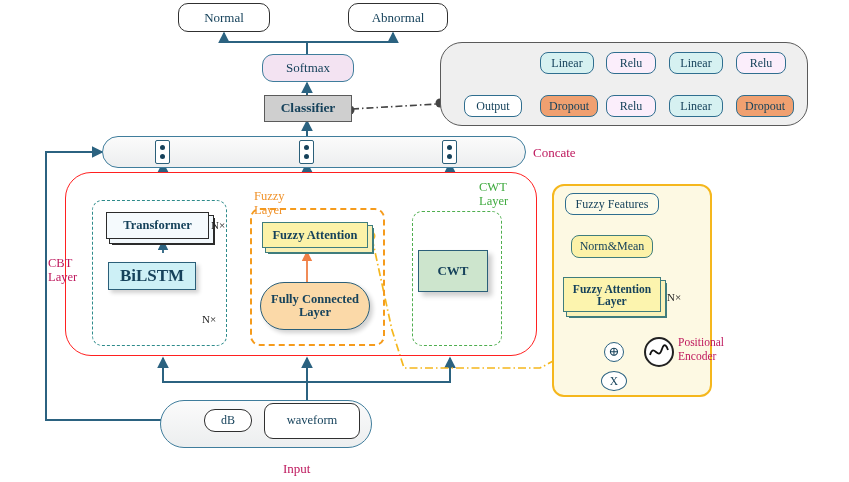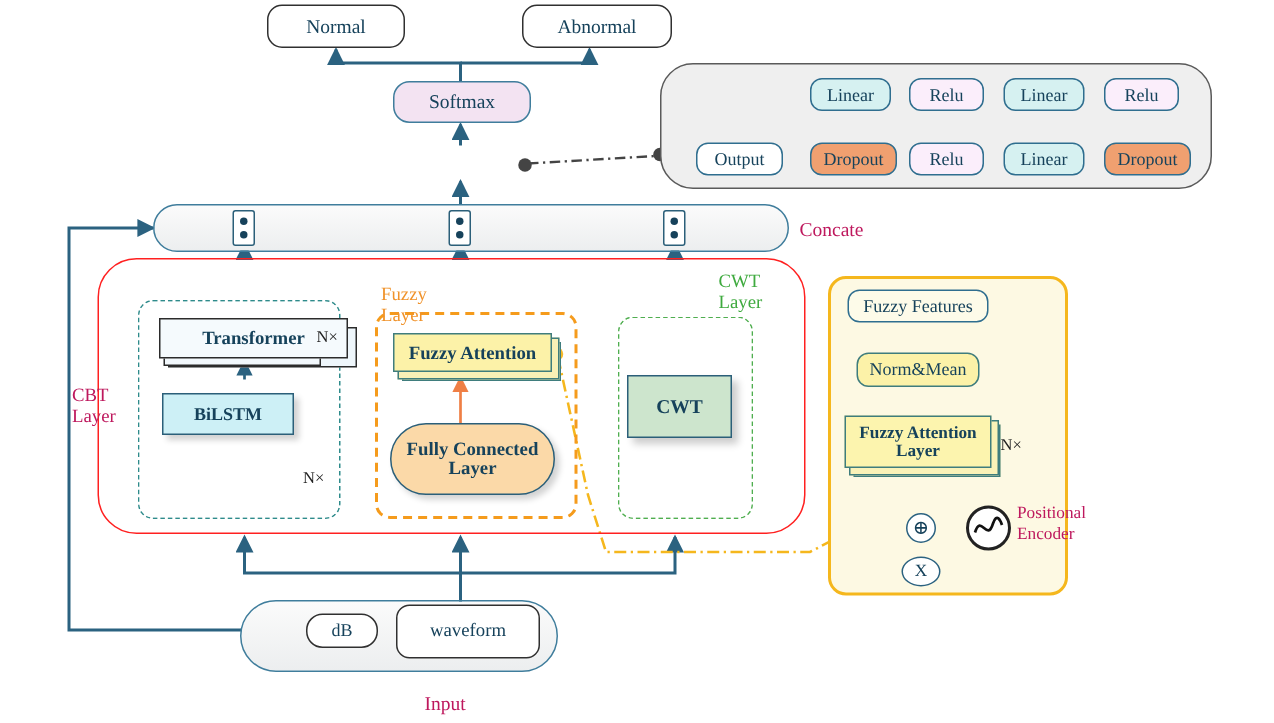--- a/index.html
+++ b/index.html
@@ -148,20 +148,23 @@
   <div class="node out-pill" style="left:178px;top:3px;width:92px;height:29px;">
     <span>Normal</span>
   </div>
   <div class="node out-pill" style="left:348px;top:3px;width:100px;height:29px;">
     <span>Abnormal</span>
   </div>
 
   <div class="node softmax" style="left:262px;top:54px;width:92px;height:28px;">
     <span>Softmax</span>
   </div>
+  <div class="node classifier" style="left:264px;top:95px;width:88px;height:27px;">
+    <span>Classifier</span>
+  </div>
 
   <div class="capsule-grey" style="left:440px;top:42px;width:368px;height:84px;border-radius:22px;"></div>
 
   <div class="node pill-sm" style="left:540px;top:52px;width:54px;height:22px;background:#d6f1f1;font-size:12px;">
     <span>Linear</span>
   </div>
   <div class="node pill-sm" style="left:606px;top:52px;width:50px;height:22px;background:#fbeefb;font-size:12px;">
     <span>Relu</span>
   </div>
   <div class="node pill-sm" style="left:669px;top:52px;width:54px;height:22px;background:#d6f1f1;font-size:12px;">
@@ -203,33 +206,33 @@
   <div class="lbl" style="left:533px;top:145px;font-size:13px;">Concate</div>
 
   <div class="redbox" style="left:65px;top:172px;width:472px;height:184px;"></div>
 
   <div class="dash dash-cbt" style="left:92px;top:200px;width:135px;height:146px;"></div>
   <div class="lbl" style="left:48px;top:256px;font-size:12.5px;line-height:1.15;">
     <span>CBT</span><br>
     <span>Layer</span>
   </div>
 
-  <div class="stack" style="left:106px;top:212px;width:126px;height:27px;">
+  <div class="stack" style="left:106px;top:212px;width:103px;height:27px;">
     <div class="sh sq" style="background:#eef6fb;border-color:#2b2b2b;"></div>
     <div class="sq" style="position:absolute;left:3px;top:3px;width:103px;height:27px;background:#f2f8fc;border-color:#2b2b2b;"></div>
     <div class="sq" style="position:absolute;inset:0;background:#f5fafd;border-color:#2b2b2b;"></div>
     <div class="boxtext bold" style="font-size:12.5px;color:#16425b;">
       <span>Transformer</span>
     </div>
   </div>
   <div class="nx" style="left:211px;top:219px;">N×</div>
 
   <div class="node sq" style="left:108px;top:262px;width:88px;height:28px;background:#cdf0f6;
               box-shadow:3px 3px 4px rgba(0,0,0,.18);">
-    <span class="bold" style="font-size:12px;">BiLSTM</span>
+    <span class="bold" style="font-size:17px;">BiLSTM</span>
   </div>
 
   <div class="nx" style="left:202px;top:313px;">N×</div>
 
   <div class="dash dash-fuzzy" style="left:250px;top:208px;width:135px;height:138px;"></div>
   <div class="lbl" style="left:254px;top:178px;font-size:12.5px;line-height:1.15;color:#f0922a;margin-top:11px;">
     <span>Fuzzy</span><br>
     <span>Layer</span>
   </div>
 

